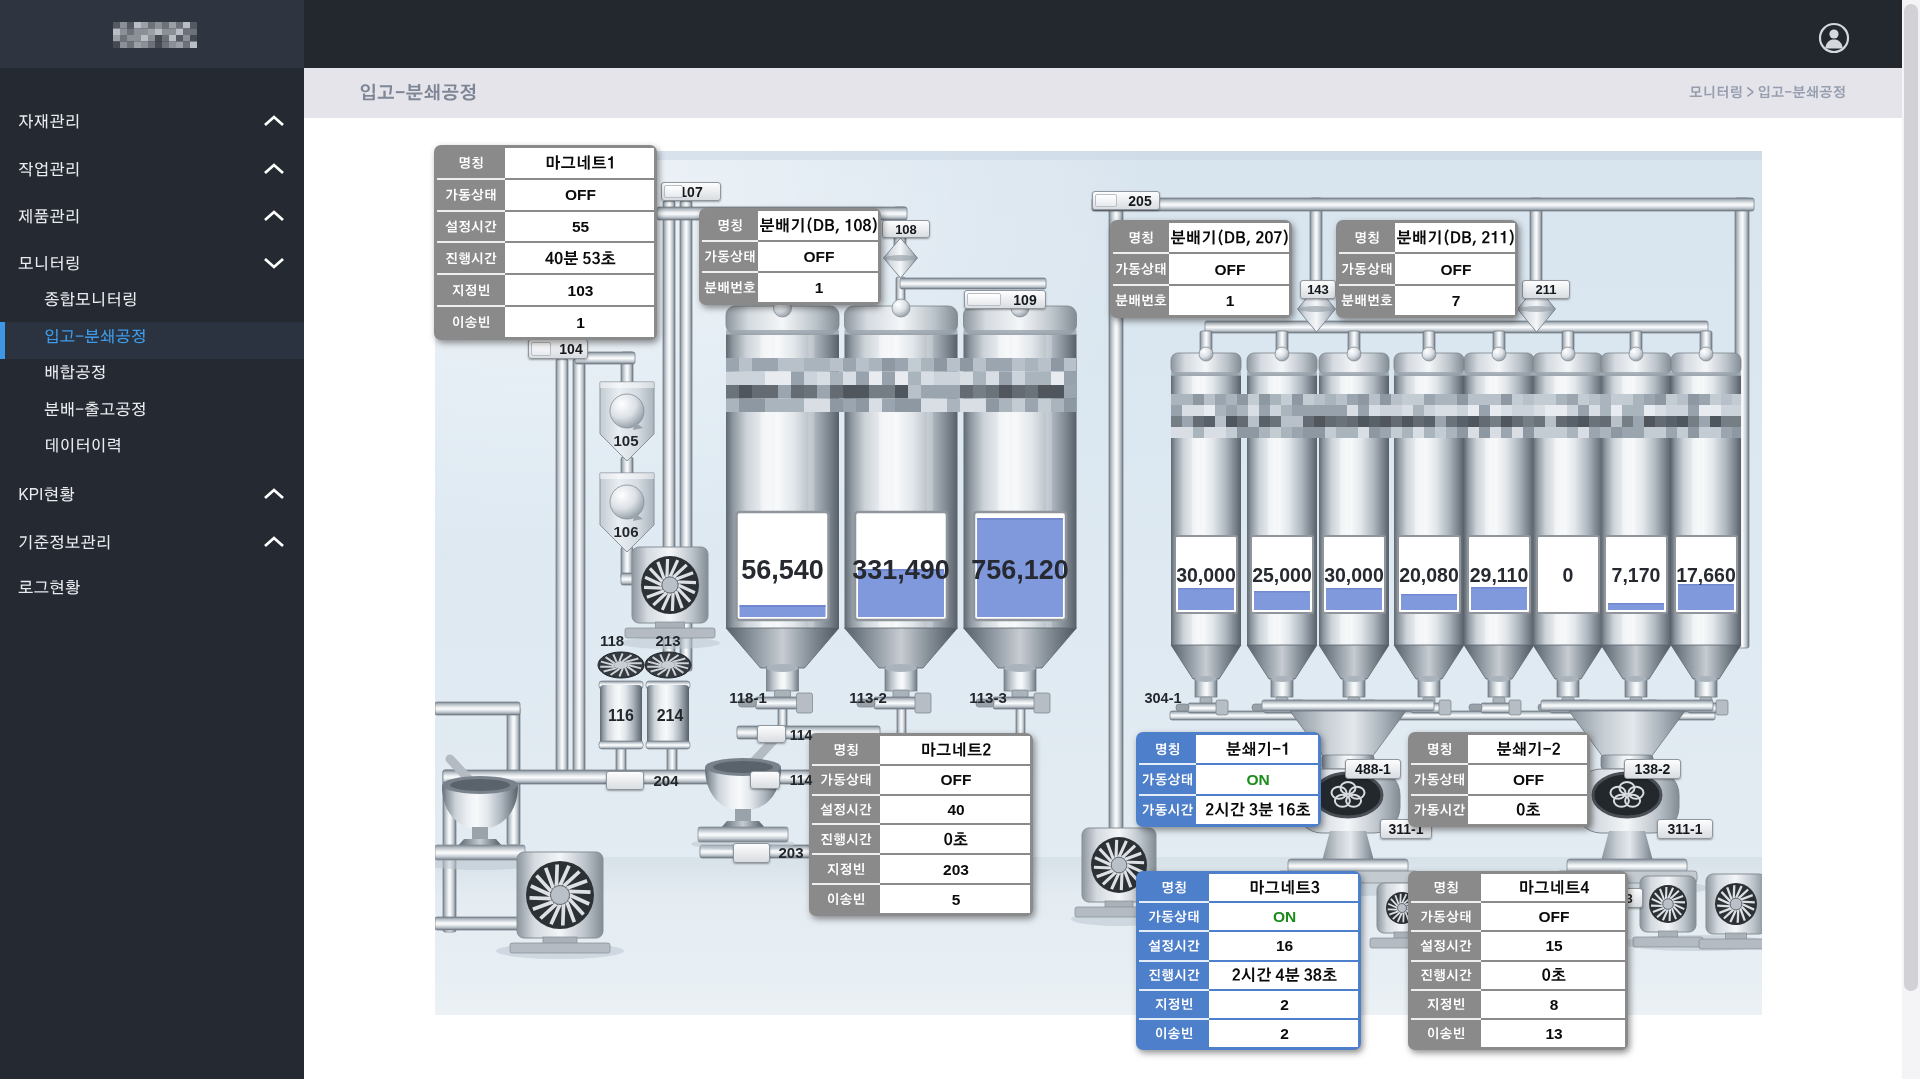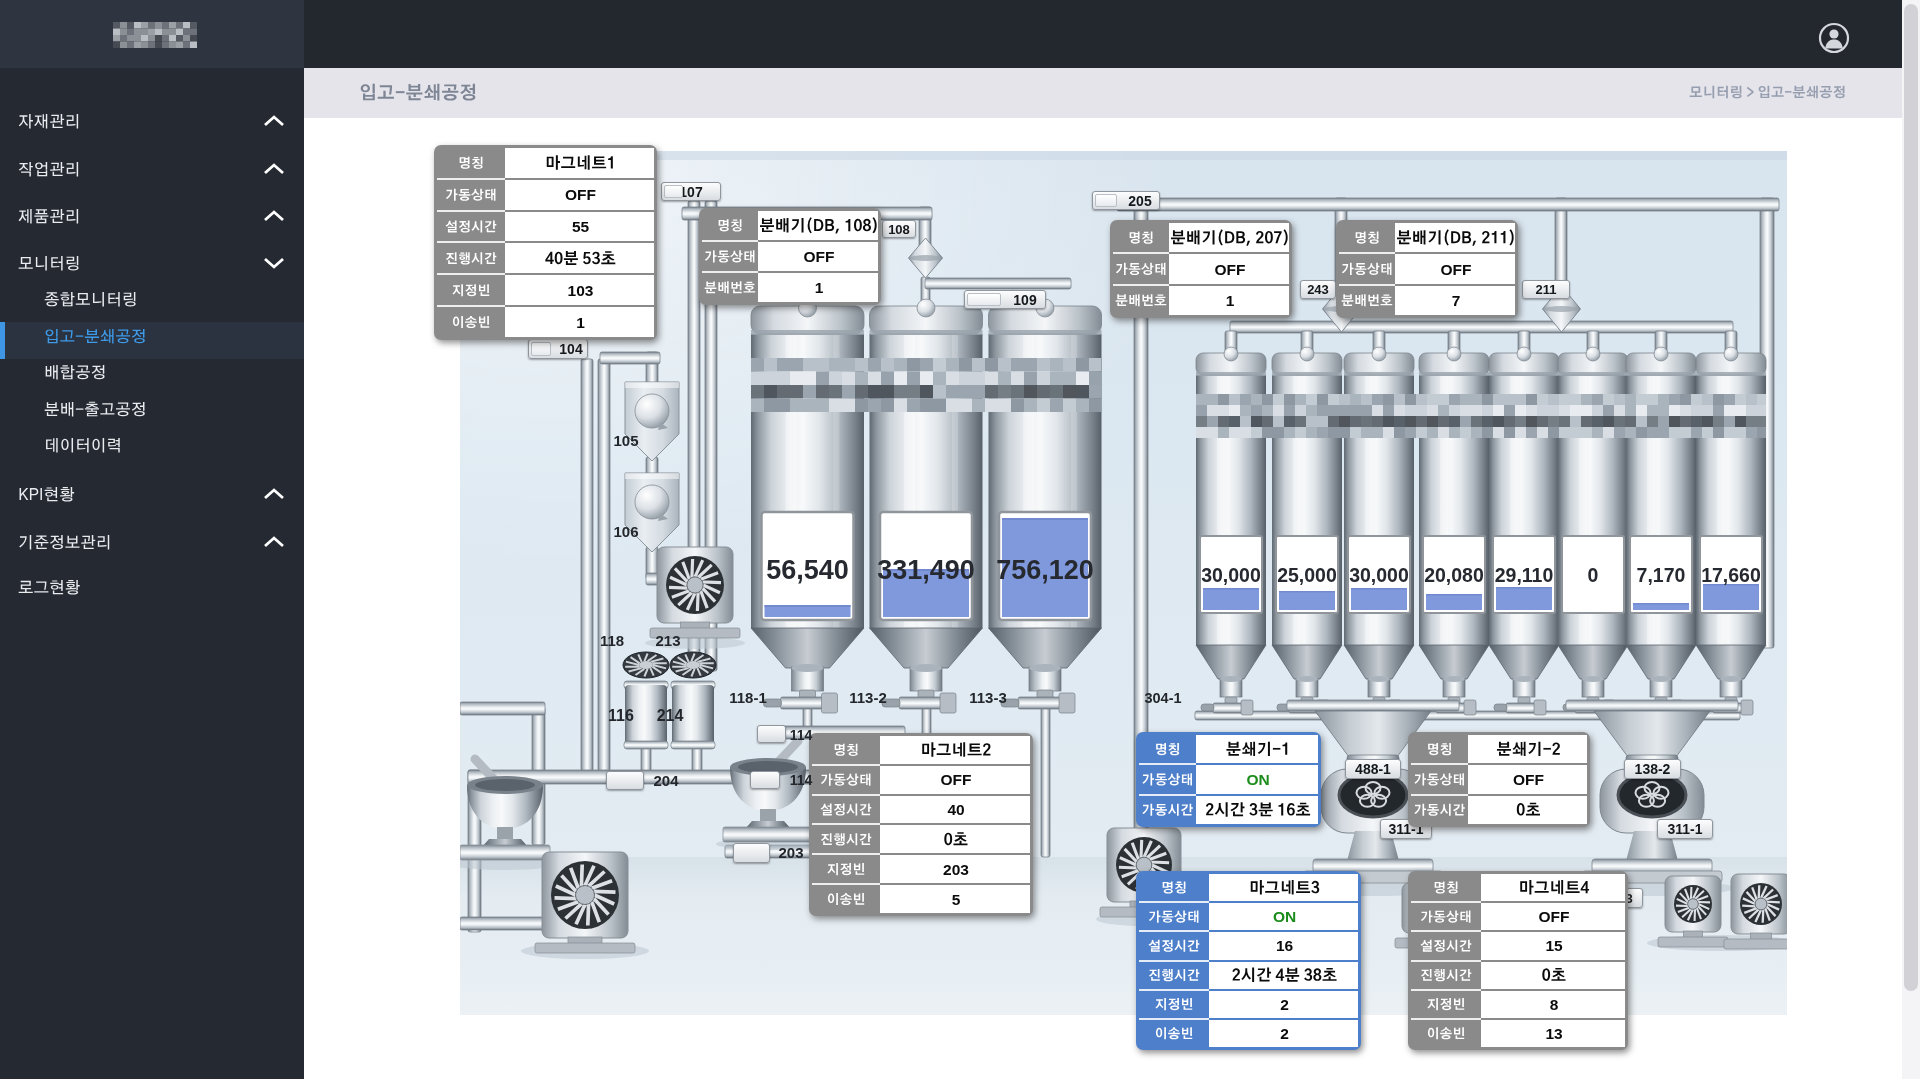--- a/index.html
+++ b/index.html
@@ -2,21 +2,21 @@
 <html><head><meta charset="utf-8"><style>
 *{margin:0;padding:0;box-sizing:border-box}
 body{width:1920px;height:1079px;position:relative;overflow:hidden;background:#fff;font-family:"Liberation Sans",sans-serif}
 #logo{position:absolute;left:0;top:0;width:304px;height:68px;background:#2F3540}
 #topbar{position:absolute;left:304px;top:0;width:1598px;height:68px;background:#23272E}
 #subhdr{position:absolute;left:304px;top:68px;width:1598px;height:50px;background:#E4E4EA}
 #sbtrack{position:absolute;left:1902px;top:0;width:18px;height:1079px;background:#f4f4f6}
 #sbthumb{position:absolute;left:1904px;top:4px;width:14px;height:987px;background:#d2d2d6;border-radius:7px}
 #side{position:absolute;left:0;top:68px;width:304px;height:1011px;background:#252A32}
 #sel{position:absolute;left:0;top:322px;width:304px;height:37px;background:#2B3340;border-left:5px solid #3E96E4}
-#scenew{position:absolute;left:460px;top:151px;width:1182px;height:864px}
+#scenew{position:absolute;left:435px;top:151px;width:1182px;height:864px}
 .tb{position:absolute;border-radius:7px;padding:3px;display:flex;flex-direction:column;gap:2px;box-shadow:2px 3px 6px rgba(40,40,40,.5);z-index:10}
 .tb.g{background:#8A8A8A}
 .tb.b{background:#4E7FCA}
 .tb .r{display:flex;flex:1;position:relative}
 .tb .r:not(:last-child) .l::after{content:'';position:absolute;left:0;width:inherit;bottom:-2px;height:2px;background:rgba(255,255,255,.85)}
 .tb .v{flex:1;background:#fff;border-left:2.5px solid #fff;margin-left:0}
 .pl{position:absolute;background:linear-gradient(180deg,#fdfdfe,#d9dde1);border:1px solid #8f969d;border-radius:3px;box-shadow:0 1px 2px rgba(0,0,0,.35);font-weight:bold;color:#15181b;display:flex;align-items:center;justify-content:center;font-family:"Liberation Sans",sans-serif}
 .pl .c{position:absolute;left:2px;top:2px;bottom:2px;background:linear-gradient(180deg,#fff,#e7eaee);border:1px solid #b9bfc6;border-radius:2px}
 </style></head><body>
 <div id="side"></div>
@@ -812,22 +812,22 @@
       <circle cx="1301" cy="753" r="21" fill="#2c3136"></circle>
       <path d="M1306.9,753.0 L1319.1,758.6 M1306.4,755.3 L1315.5,765.1 M1305.2,757.2 L1309.8,769.7 M1303.3,758.4 L1302.7,771.8 M1301.0,758.9 L1295.4,771.1 M1298.7,758.4 L1288.9,767.5 M1296.8,757.2 L1284.3,761.8 M1295.6,755.3 L1282.2,754.7 M1295.1,753.0 L1282.9,747.4 M1295.6,750.7 L1286.5,740.9 M1296.8,748.8 L1292.2,736.3 M1298.7,747.6 L1299.3,734.2 M1301.0,747.1 L1306.6,734.9 M1303.3,747.6 L1313.1,738.5 M1305.2,748.8 L1317.7,744.2 M1306.4,750.7 L1319.8,751.3" stroke="#dde1e5" stroke-width="2.3" fill="none"></path>
       <circle cx="1301" cy="753" r="5.9" fill="#b9c0c7" stroke="#6d757d"></circle>
       <rect x="1290.5" y="782" width="21" height="8" fill="#aab1b8" stroke="#848c94" stroke-width="0.7"></rect>
       <rect x="1264" y="788" width="74" height="10" fill="#b4bbc2" rx="2" stroke="#848c94" stroke-width="0.7"></rect>
     </svg></div>
 <div class="pl" style="left:661px;top:182px;width:60px;height:19px;font-size:14px;z-index:5"><i class="c" style="width:19px"></i>107</div>
 <div class="pl" style="left:528px;top:339px;width:60px;height:20px;font-size:14px;padding-left:26px;z-index:5"><i class="c" style="width:20px"></i>104</div>
 <div class="pl" style="left:964px;top:290px;width:82px;height:19px;font-size:14px;padding-left:40px;z-index:5"><i class="c" style="width:34px"></i>109</div>
 <div class="pl" style="left:1092px;top:191px;width:68px;height:19px;font-size:14px;padding-left:28px;z-index:5"><i class="c" style="width:22px"></i>205</div>
-<div class="pl" style="left:882px;top:220px;width:34px;height:18px;font-size:13px;z-index:5">108</div>
-<div class="pl" style="left:1300px;top:280px;width:36px;height:19px;font-size:13px;z-index:5">243</div>
+<div class="pl" style="left:882px;top:220px;width:48px;height:18px;font-size:13px;z-index:5">108</div>
+<div class="pl" style="left:1300px;top:280px;width:36px;height:19px;font-size:13px;z-index:5">143</div>
 <div class="pl" style="left:1522px;top:280px;width:48px;height:19px;font-size:13px;z-index:5">211</div>
 <div class="pl" style="left:1345px;top:759px;width:56px;height:20px;font-size:14px;z-index:5">488-1</div>
 <div class="pl" style="left:1624px;top:759px;width:57px;height:20px;font-size:14px;z-index:5">138-2</div>
 <div class="pl" style="left:1380px;top:819px;width:52px;height:20px;font-size:14px;z-index:5">311-1</div>
 <div class="pl" style="left:1657px;top:819px;width:56px;height:20px;font-size:14px;z-index:5">311-1</div>
 <div class="pl" style="left:1615px;top:888px;width:28px;height:20px;font-size:13px;z-index:4">3</div>
 <div class="pl" style="left:606px;top:771px;width:38px;height:19px;font-size:13px;z-index:5"></div>
 <div class="pl" style="left:733px;top:843px;width:37px;height:20px;font-size:13px;z-index:5"></div>
 <div class="pl" style="left:757px;top:725px;width:29px;height:18px;font-size:12px;z-index:5"></div>
 <div class="pl" style="left:750px;top:771px;width:30px;height:18px;font-size:12px;z-index:5"></div>

